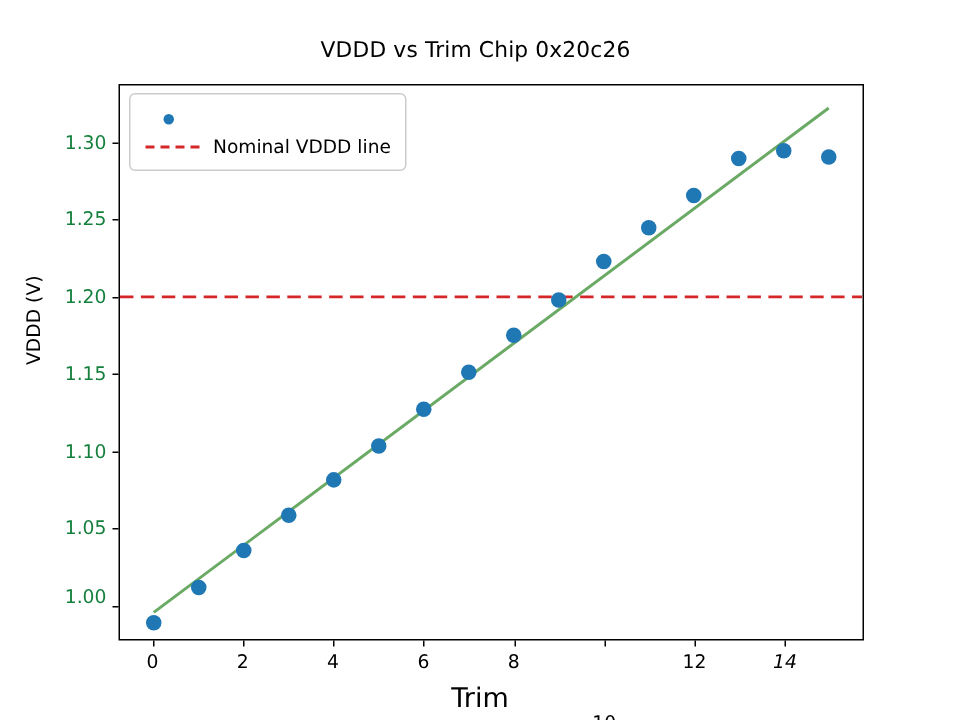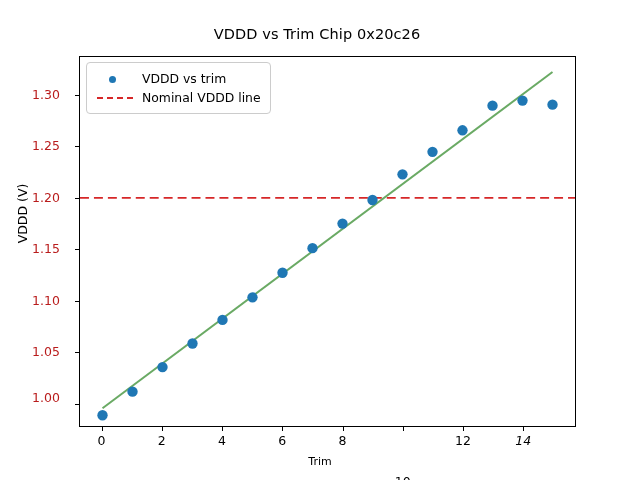--- a/index.html
+++ b/index.html
@@ -64,33 +64,33 @@
     position: absolute;
     font-size: 12.5px;
     color: #000000;
     text-align: center;
     width: 40px;
     top: 433px;
   }
   .tick-label-y {
     position: absolute;
     font-size: 12.5px;
-    color: #b91c1c;
-    text-align: center;
+    color: #15803d;
+    text-align: right;
     width: 50px;
     left: 21px;
   }
   
   #xlabel {
     position: absolute;
     left: 0;
     top: 455px;
     width: 640px;
     text-align: center;
-    font-size: 11px;
+    font-size: 18px;
     color: #000000;
   }
   #ylabel {
     position: absolute;
     left: -38px;
     top: 206px;
     width: 120px;
     text-align: center;
     font-size: 12.5px;
     color: #000000;
@@ -216,21 +216,20 @@
     </div>
 
   <div id="xlabel">Trim</div>
   <div id="ylabel">VDDD (V)</div>
 
   <div id="legend">
       <div class="legend-row">
         <div class="legend-key">
           <div class="legend-marker-dot" style="background: rgb(31, 119, 180);"></div>
         </div>
-        <div class="legend-text">VDDD vs trim</div>
       </div>
       <div class="legend-row">
         <div class="legend-key">
           <div class="legend-line-dashed" style="border-top-color: rgb(214, 39, 40);"></div>
         </div>
         <div class="legend-text">Nominal VDDD line</div>
       </div>
     </div>
 
 </div>

